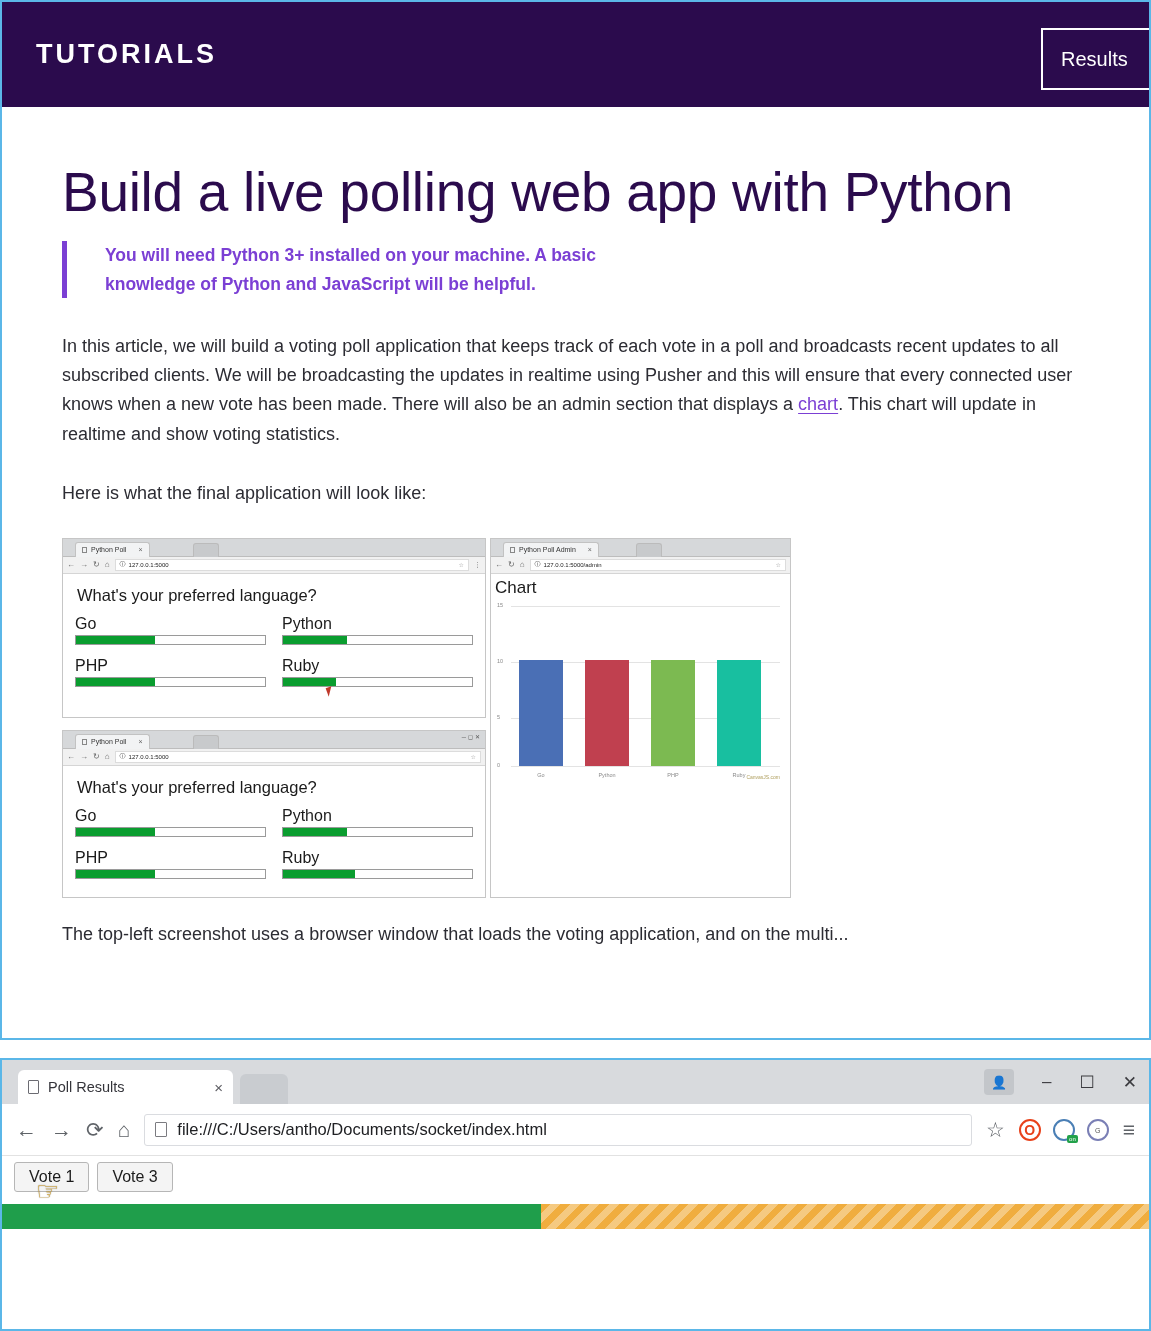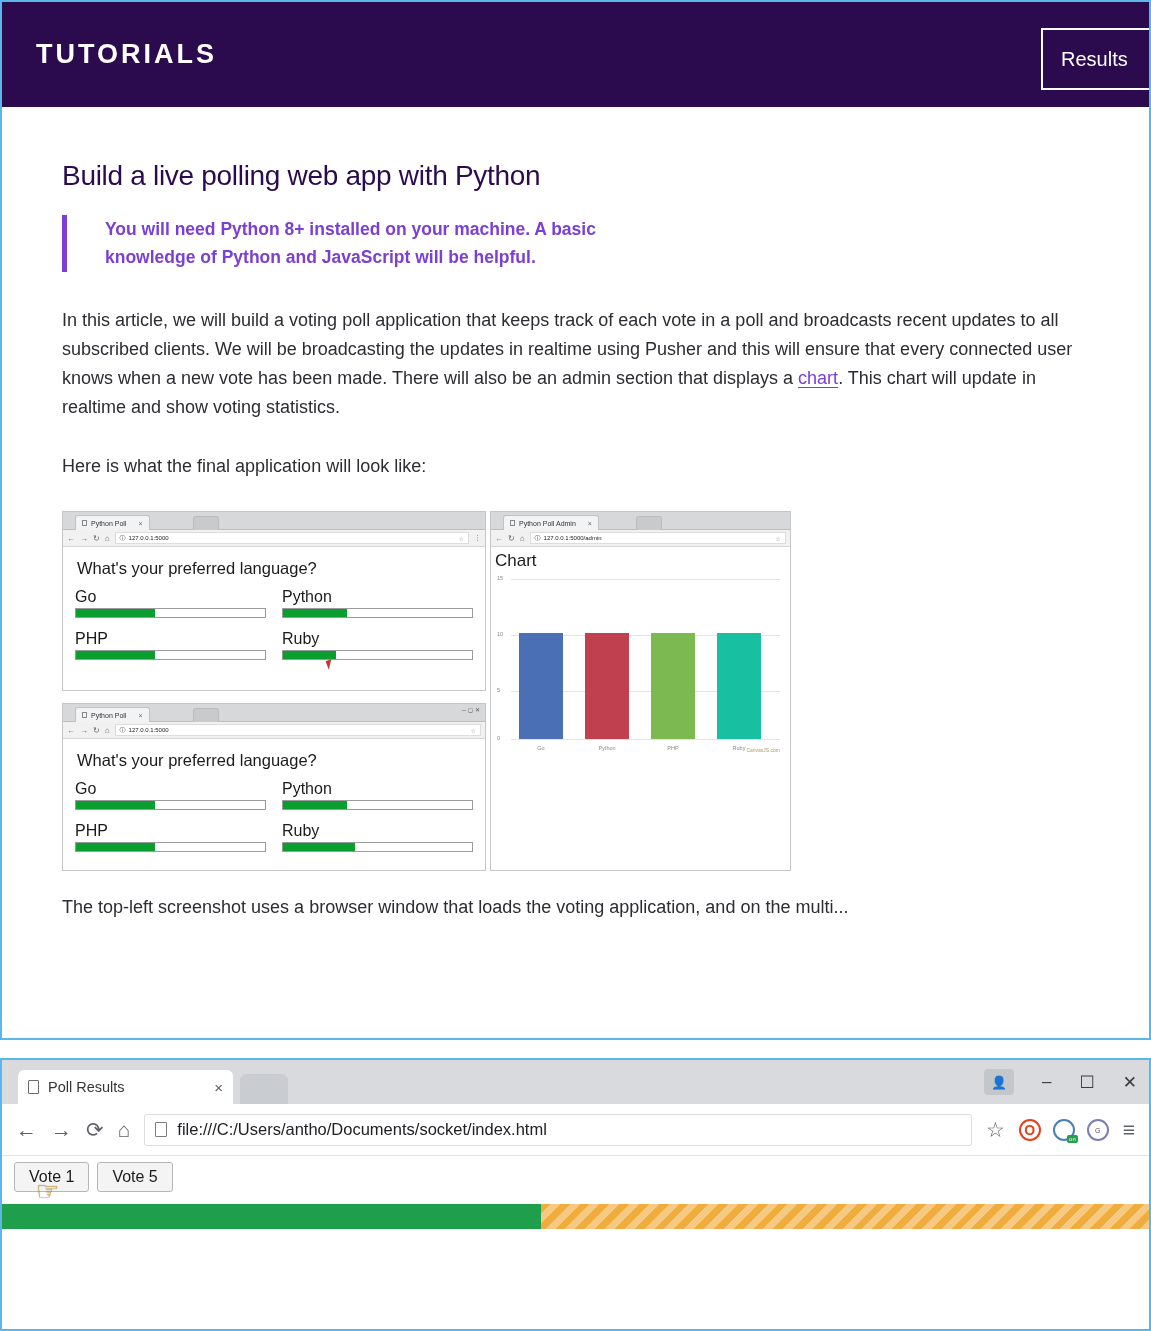--- a/index.html
+++ b/index.html
@@ -36,25 +36,25 @@
     width: 110px; height: 62px;
     border: 2px solid #ffffff;
     display: flex; align-items: center;
     padding-left: 18px;
     color: #ffffff;
     font-size: 20px;
   }
 
   .tut-body { padding: 0 60px; }
   h1.tut-title {
-    font-size: 28px;
+    font-size: 55px;
     line-height: 1.2;
     color: #2b0b4d;
     font-weight: normal;
-    margin: 52px 0 22px 0;
+    margin: 52px 0 16px 0;
     letter-spacing: -0.3px;
   }
   .note {
     border-left: 5px solid #7b3fd4;
     padding: 0 0 0 38px;
     margin: 0 0 34px 0;
   }
   .note p {
     color: #7b3fd4;
     font-size: 17.5px;
@@ -332,21 +332,21 @@
       <div class="tut-logo">TUTORIALS</div>
       <div class="search-box">
         <span>Results</span>
       </div>
     </div>
 
     <div class="tut-body">
       <h1 class="tut-title">Build a live polling web app with Python</h1>
 
       <div class="note">
-        <p>You will need Python 8+ installed on your machine. A basic</p>
+        <p>You will need Python 3+ installed on your machine. A basic</p>
         <p>knowledge of Python and JavaScript will be helpful.</p>
       </div>
 
       <p class="para"><span>In this article, we will build a voting poll application that keeps track of each vote in a poll and broadcasts recent updates to all subscribed clients. We will be broadcasting the updates in realtime using Pusher and this will ensure that every connected user knows when a new vote has been made. There will also be an admin section that displays a </span><a href="#">chart</a><span>. This chart will update in realtime and show voting statistics.</span></p>
 
       <p class="para">Here is what the final application will look like:</p>
 
       <div class="figure">
 
         <div class="mini-win" style="left:0; top:0; width:424px; height:180px;">
@@ -537,21 +537,21 @@
         <span class="circ o">O</span>
         <span class="circ g"></span>
         <span class="circ b">G</span>
       </span>
       <span class="rw-icon">≡</span>
     </div>
 
     <div class="rw-page">
       <div class="vote-bar-row">
         <button class="vote-btn">Vote 1</button>
-        <button class="vote-btn">Vote 5</button>
+        <button class="vote-btn">Vote 3</button>
       </div>
       <div class="hand-cursor" style="left:34px; top:22px;">☞</div>
       <div class="progress-track">
         <div class="progress-fill" style="width:47%"></div>
       </div>
     </div>
   </div>
 
 </div>
 

